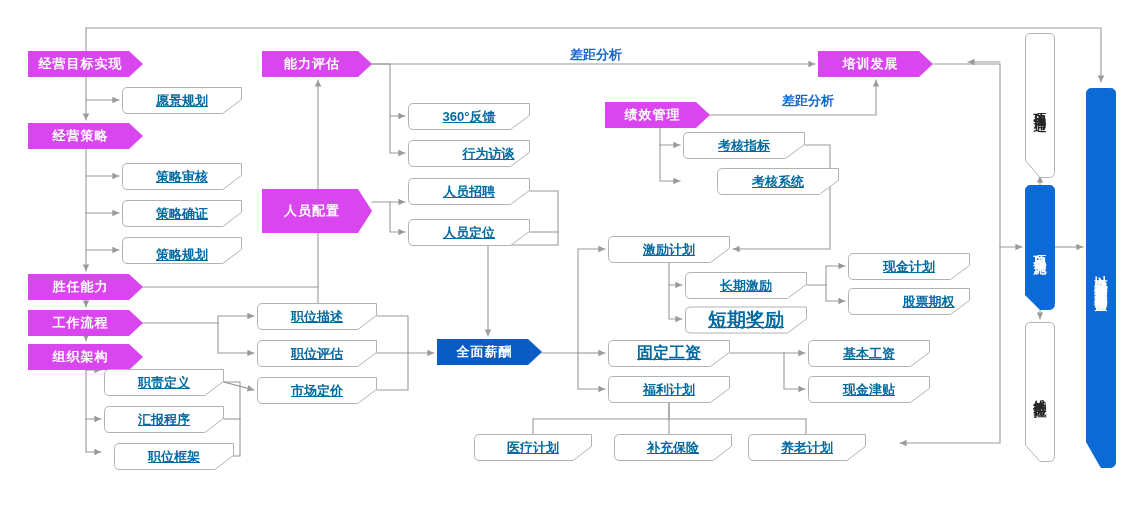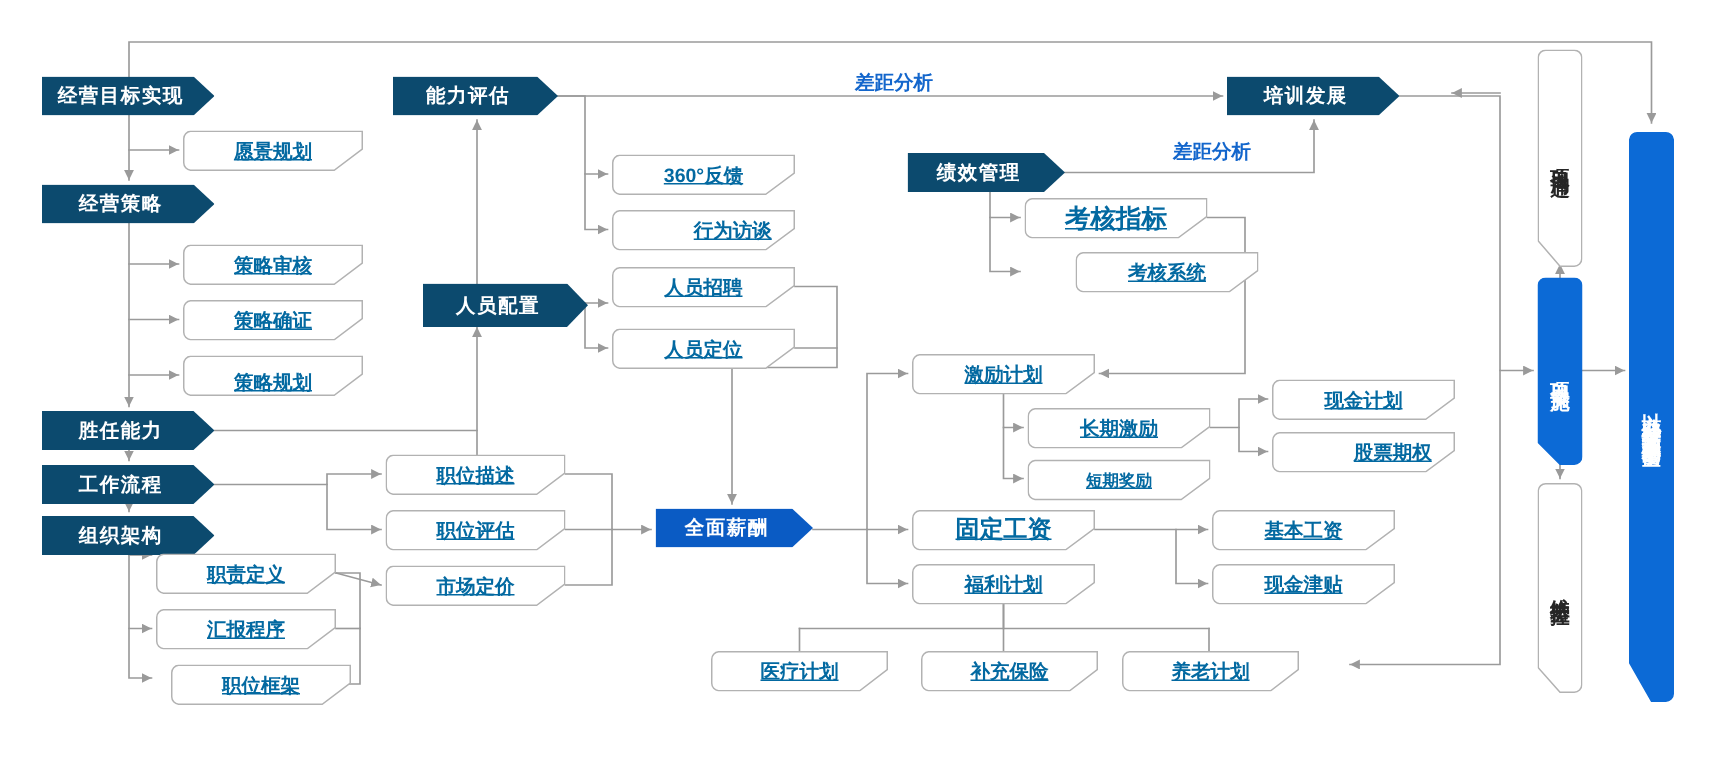--- a/index.html
+++ b/index.html
@@ -3,21 +3,21 @@
 <meta charset="utf-8">
 <style>
   html,body{margin:0;padding:0;background:#ffffff;}
   body{font-family:"Liberation Sans","DejaVu Sans",sans-serif;}
   #canvas{position:relative;width:1143px;height:517px;background:#fff;overflow:hidden;}
   #wires{position:absolute;left:0;top:0;width:1143px;height:517px;pointer-events:none;}
 
   
   .banner{
     position:absolute;
-    background:#0c4a6e;
+    background:#d946ef;
     color:#fff;
     font-weight:bold;
     display:flex;align-items:center;justify-content:center;
     -webkit-clip-path:polygon(0 0, calc(100% - 14px) 0, 100% 50%, calc(100% - 14px) 100%, 0 100%);
     clip-path:polygon(0 0, calc(100% - 14px) 0, 100% 50%, calc(100% - 14px) 100%, 0 100%);
     letter-spacing:1px;
     white-space:nowrap;
     box-sizing:border-box;
     padding-right:10px;
   }
@@ -179,21 +179,21 @@
       </div>
       <div class="banner" style="left: 28px; top: 310px; width: 115px; height: 26px; font-size: 13px;">
         <span>工作流程</span>
       </div>
       <div class="banner" style="left: 28px; top: 344px; width: 115px; height: 26px; font-size: 13px;">
         <span>组织架构</span>
       </div>
       <div class="banner" style="left: 262px; top: 51px; width: 110px; height: 26px; font-size: 13px;">
         <span>能力评估</span>
       </div>
-      <div class="banner" style="left: 262px; top: 189px; width: 110px; height: 29px; font-size: 13px; margin-left: 20px;">
+      <div class="banner" style="left: 262px; top: 189px; width: 110px; height: 44px; font-size: 13px;">
         <span>人员配置</span>
       </div>
       <div class="banner" style="left: 605px; top: 102px; width: 105px; height: 26px; font-size: 13px;">
         <span>绩效管理</span>
       </div>
       <div class="banner" style="left: 818px; top: 51px; width: 115px; height: 26px; font-size: 13px;">
         <span>培训发展</span>
       </div>
       <div class="banner dark" style="left: 437px; top: 339px; width: 105px; height: 26px; font-size: 13px;">
         <span>全面薪酬</span>
@@ -278,21 +278,21 @@
           <path d="M5,0.5 L119.5,0.5 L119.5,12.4 L100.8,26.5 L5,26.5 A5,5 0 0 1 0.5,21.5 L0.5,5.5 A5,5 0 0 1 5,0.5 Z" fill="#ffffff" stroke="#b2b2b2" stroke-width="1"></path>
         </svg>
         <span class="txt">职位评估</span>
       </div>
       <div class="node" style="left: 257px; top: 377px; width: 120px; height: 27px; font-size: 13px;">
         <svg class="shp" viewBox="0 0 120 27" xmlns="http://www.w3.org/2000/svg">
           <path d="M5,0.5 L119.5,0.5 L119.5,12.4 L100.8,26.5 L5,26.5 A5,5 0 0 1 0.5,21.5 L0.5,5.5 A5,5 0 0 1 5,0.5 Z" fill="#ffffff" stroke="#b2b2b2" stroke-width="1"></path>
         </svg>
         <span class="txt">市场定价</span>
       </div>
-      <div class="node" style="left: 683px; top: 132px; width: 122px; height: 27px; font-size: 17px; text-align: right;">
+      <div class="node" style="left: 683px; top: 132px; width: 122px; height: 27px; font-size: 13px; text-align: right;">
         <svg class="shp" viewBox="0 0 122 27" xmlns="http://www.w3.org/2000/svg">
           <path d="M5,0.5 L121.5,0.5 L121.5,12.4 L102.48,26.5 L5,26.5 A5,5 0 0 1 0.5,21.5 L0.5,5.5 A5,5 0 0 1 5,0.5 Z" fill="#ffffff" stroke="#b2b2b2" stroke-width="1"></path>
         </svg>
         <span class="txt">考核指标</span>
       </div>
       <div class="node" style="left: 683px; top: 168px; width: 122px; height: 27px; font-size: 13px; margin-left: 34px;">
         <svg class="shp" viewBox="0 0 122 27" xmlns="http://www.w3.org/2000/svg">
           <path d="M5,0.5 L121.5,0.5 L121.5,12.4 L102.48,26.5 L5,26.5 A5,5 0 0 1 0.5,21.5 L0.5,5.5 A5,5 0 0 1 5,0.5 Z" fill="#ffffff" stroke="#b2b2b2" stroke-width="1"></path>
         </svg>
         <span class="txt">考核系统</span>
@@ -302,21 +302,21 @@
           <path d="M5,0.5 L121.5,0.5 L121.5,12.4 L102.48,26.5 L5,26.5 A5,5 0 0 1 0.5,21.5 L0.5,5.5 A5,5 0 0 1 5,0.5 Z" fill="#ffffff" stroke="#b2b2b2" stroke-width="1"></path>
         </svg>
         <span class="txt">激励计划</span>
       </div>
       <div class="node" style="left: 685px; top: 272px; width: 122px; height: 27px; font-size: 13px;">
         <svg class="shp" viewBox="0 0 122 27" xmlns="http://www.w3.org/2000/svg">
           <path d="M5,0.5 L121.5,0.5 L121.5,12.4 L102.48,26.5 L5,26.5 A5,5 0 0 1 0.5,21.5 L0.5,5.5 A5,5 0 0 1 5,0.5 Z" fill="#ffffff" stroke="#b2b2b2" stroke-width="1"></path>
         </svg>
         <span class="txt">长期激励</span>
       </div>
-      <div class="node" style="left: 685px; top: 306px; width: 122px; height: 28px; font-size: 11px;">
+      <div class="node" style="left: 685px; top: 306px; width: 122px; height: 28px; font-size: 19px;">
         <svg class="shp" viewBox="0 0 122 27" xmlns="http://www.w3.org/2000/svg">
           <path d="M5,0.5 L121.5,0.5 L121.5,12.4 L102.48,26.5 L5,26.5 A5,5 0 0 1 0.5,21.5 L0.5,5.5 A5,5 0 0 1 5,0.5 Z" fill="#ffffff" stroke="#b2b2b2" stroke-width="1"></path>
         </svg>
         <span class="txt">短期奖励</span>
       </div>
       <div class="node" style="left: 848px; top: 253px; width: 122px; height: 27px; font-size: 13px;">
         <svg class="shp" viewBox="0 0 122 27" xmlns="http://www.w3.org/2000/svg">
           <path d="M5,0.5 L121.5,0.5 L121.5,12.4 L102.48,26.5 L5,26.5 A5,5 0 0 1 0.5,21.5 L0.5,5.5 A5,5 0 0 1 5,0.5 Z" fill="#ffffff" stroke="#b2b2b2" stroke-width="1"></path>
         </svg>
         <span class="txt">现金计划</span>

